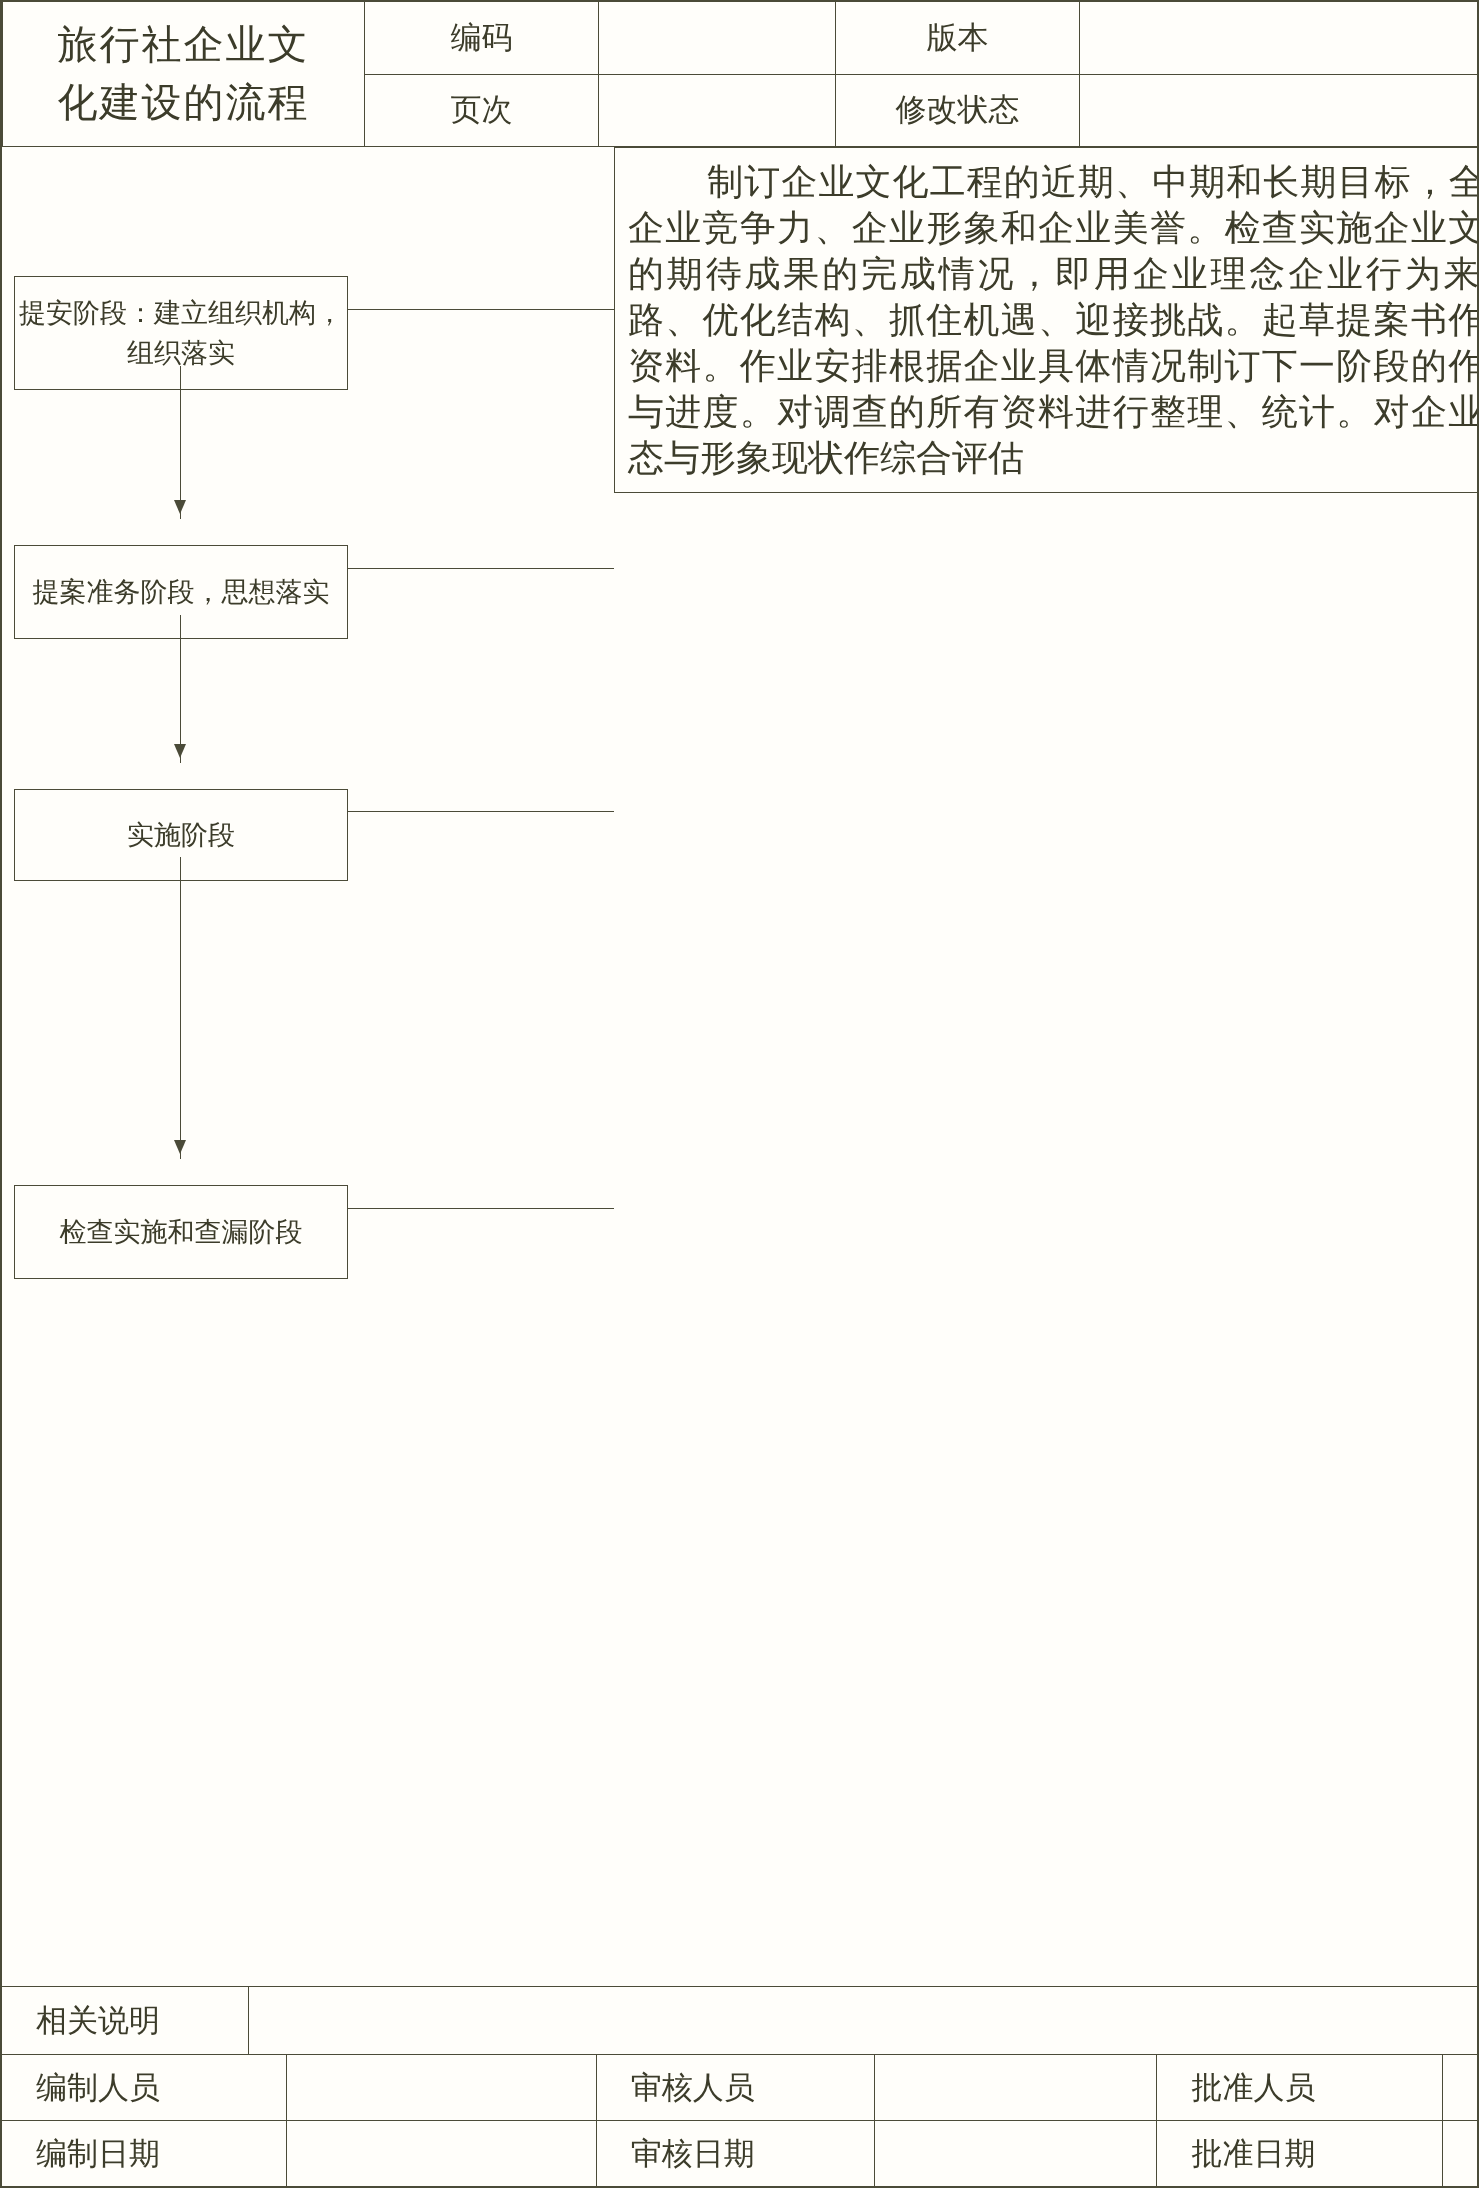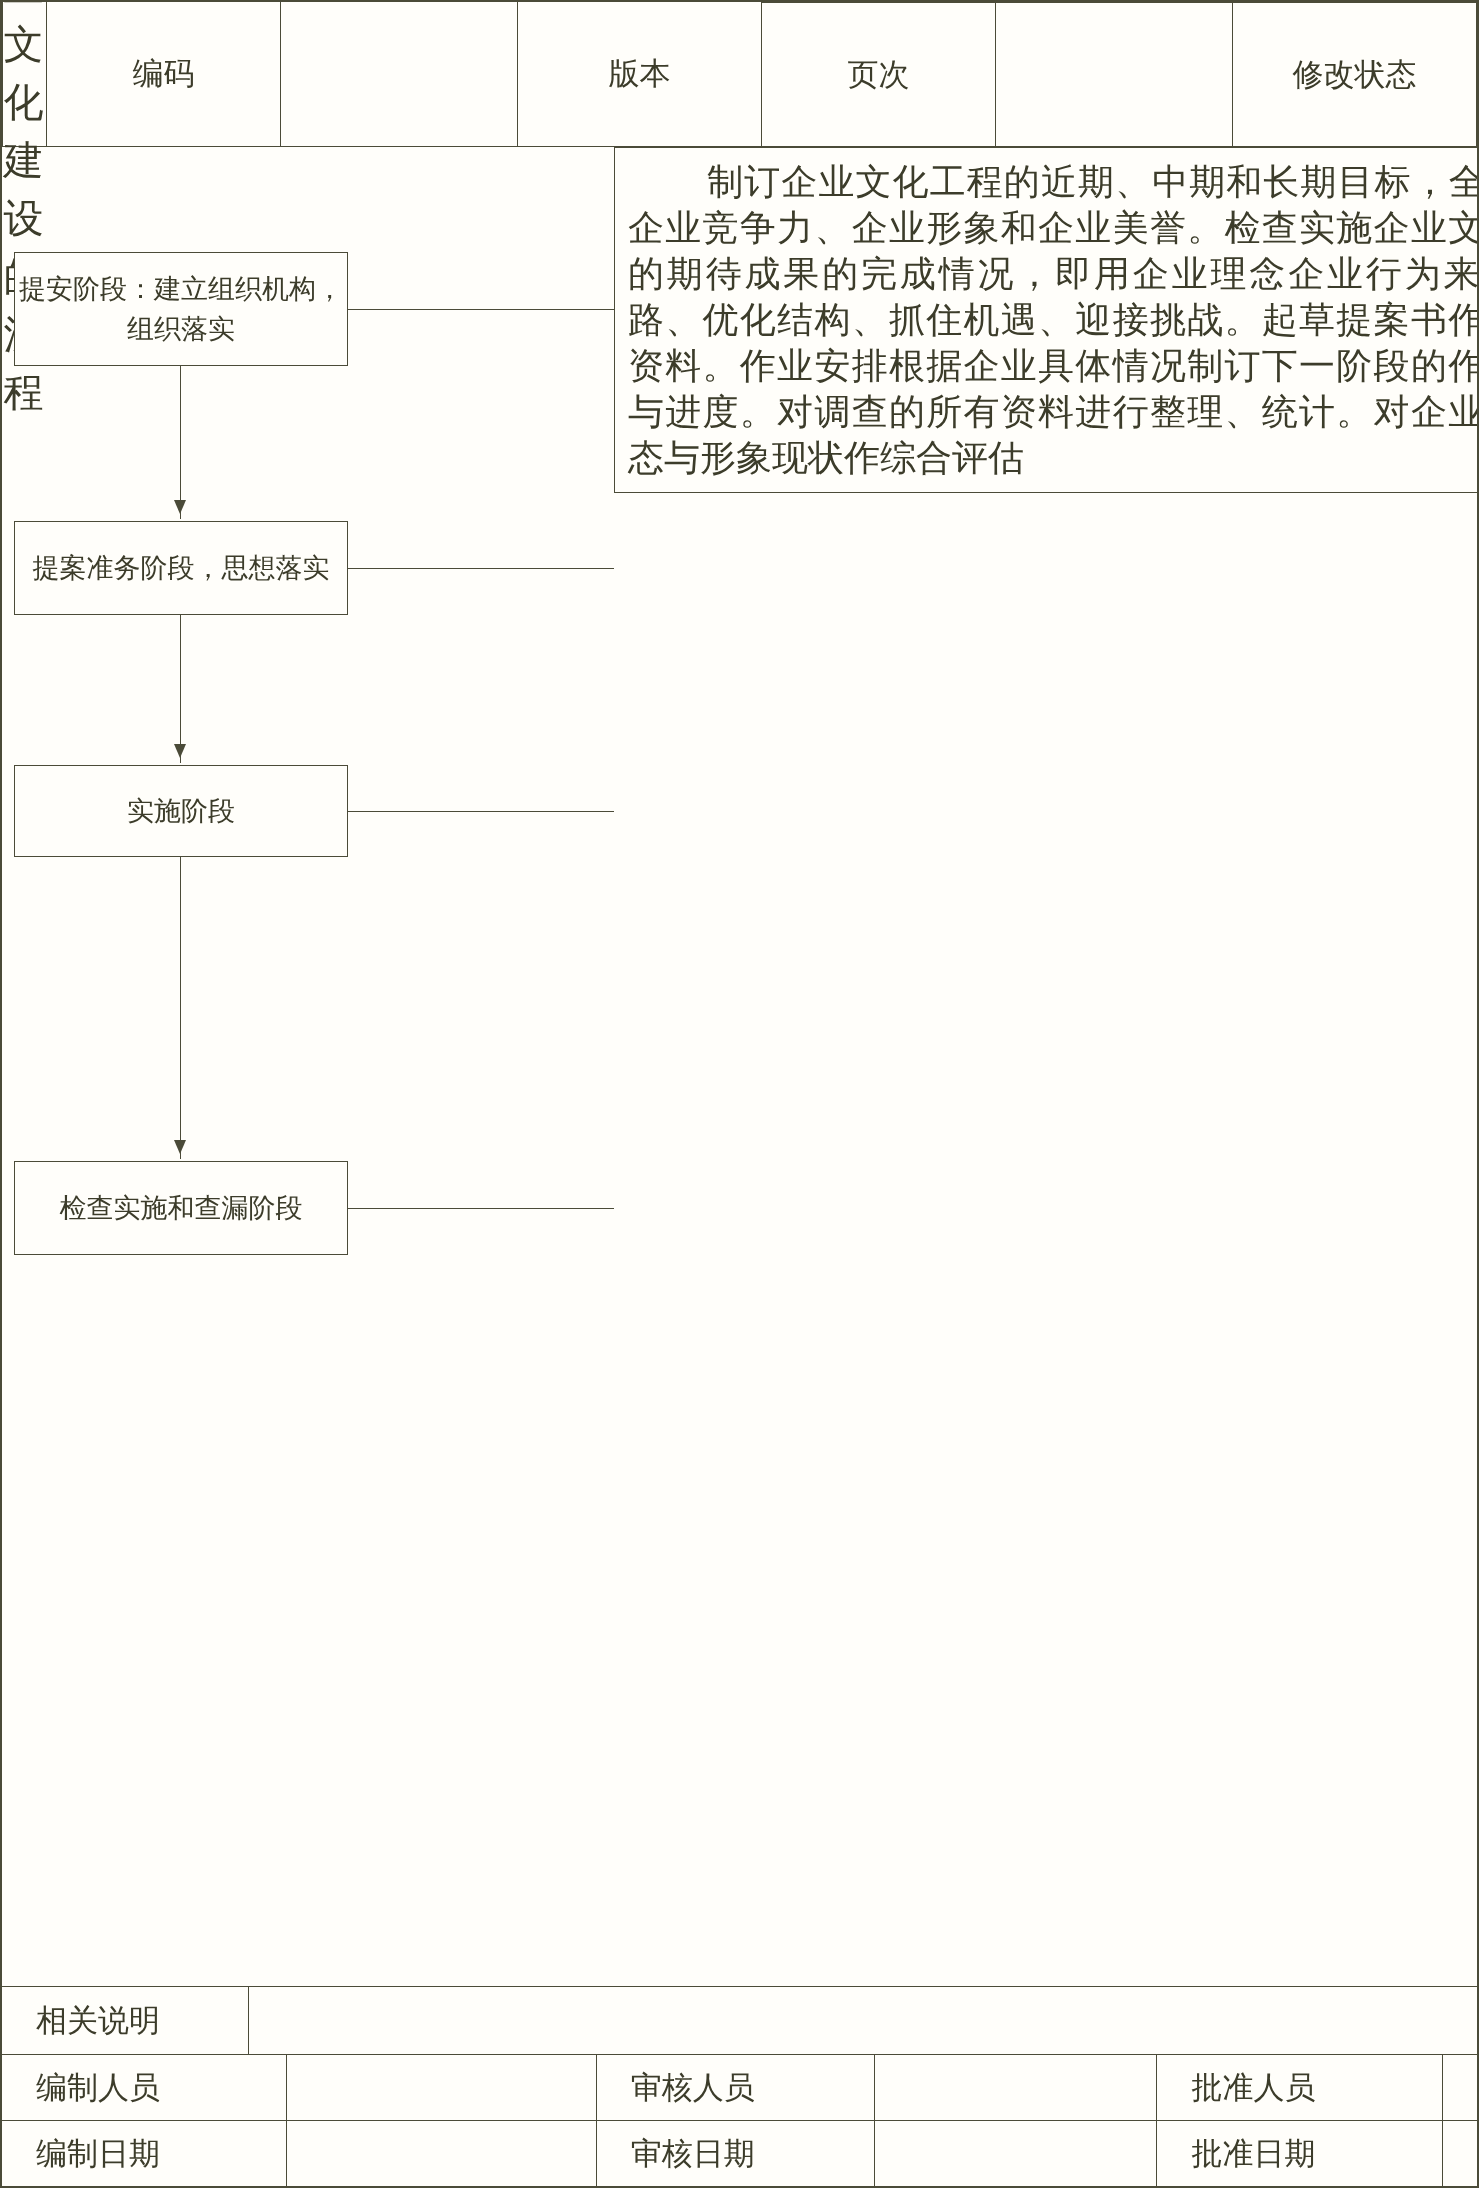--- a/index.html
+++ b/index.html
@@ -17,33 +17,33 @@
   }
   
   .hdr { display: flex; height: 145px; border-bottom: 1.5px solid #4b4b38; flex-shrink: 0; }
   .c-name { width: 179px; display: flex; align-items: center; justify-content: center; font-size: 31px; }
   .c-title {
     width: 362px; border-left: 1.5px solid #4b4b38;
     display: flex; align-items: center; justify-content: center;
     text-align: center; font-size: 40px; line-height: 1.45; letter-spacing: 2px;
     white-space: pre-line;
   }
-  .hdr-right { flex: 1; display: flex; flex-direction: row; border-left: 1.5px solid #4b4b38; }
+  .hdr-right { flex: 1; display: flex; flex-direction: column; border-left: 1.5px solid #4b4b38; }
   .hrow { flex: 1; display: flex; }
   .hrow:last-child { border-top: 1.5px solid #4b4b38; }
   .hcell { display: flex; align-items: center; justify-content: center; font-size: 31px; }
   .hcell + .hcell { border-left: 1.5px solid #4b4b38; }
   .hc1 { width: 233px; } .hc2 { width: 237px; } .hc3 { width: 244px; } .hc4 { flex: 1; }
   
   .flow { flex: 1; position: relative; }
   .sbox {
     position: absolute; left: 12px; width: 334px;
     border: 1.5px solid #4b4b38; background: #fffefa;
     display: flex; align-items: center; justify-content: center;
-    text-align: center; font-size: 27px; line-height: 1.5;
+    text-align: center; font-size: 27px; line-height: 1.5; margin-top: 24px;
   }
   .sbox span { white-space: pre-line; }
   .s1 { top: 105px; height: 114px; }
   .s2 { top: 374px; height: 94px; }
   .s3 { top: 618px; height: 92px; }
   .s4 { top: 1014px; height: 94px; }
   .dbox {
     position: absolute; left: 612px; width: 996px;
     border: 1.5px solid #4b4b38; background: #fffefa;
     font-size: 36px; line-height: 46px; padding: 11px 13px;

